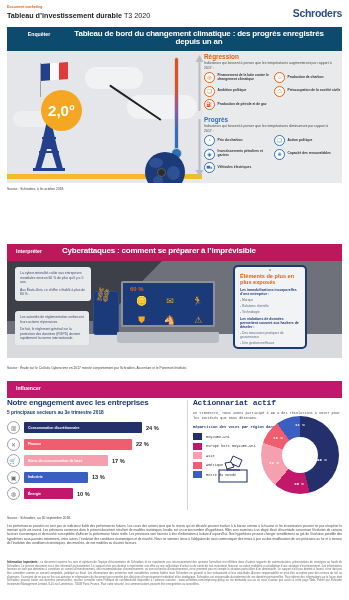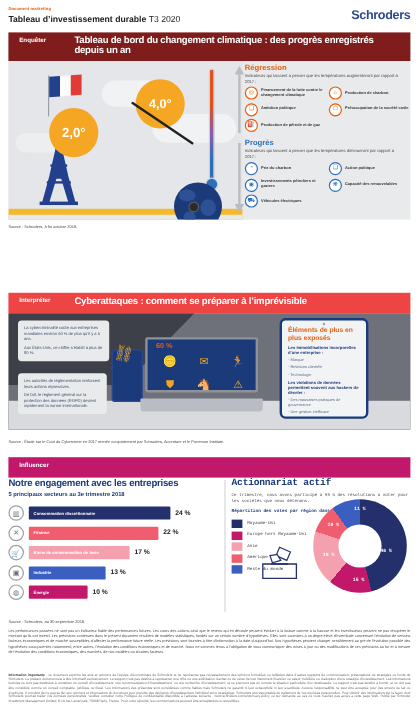--- a/index.html
+++ b/index.html
@@ -11,22 +11,22 @@
   .doc-kicker{font-size:3.4px;color:#e2600d;font-weight:bold;letter-spacing:.1px;}
   .doc-title{font-size:7.2px;font-weight:bold;color:#222;margin-top:1.5px;}
   .doc-title .light{font-weight:normal;}
   .brand{position:absolute;right:0;top:2px;font-size:10.5px;font-weight:bold;color:#2f4b8f;letter-spacing:-.3px;}
 
   
   .banner{position:absolute;left:7px;width:335px;display:flex;align-items:flex-start;box-sizing:border-box;}
   .banner .tag{font-size:5.2px;font-weight:bold;color:#fff;padding:4px 0 0 9px;width:46px;flex:0 0 46px;}
   .banner .headline{font-size:8px;font-weight:bold;color:#fff;padding:3px 6px 3px 0;line-height:1.05;letter-spacing:-.2px;}
 
-  .sec1-banner{top:27px;height:24px;background:#7f1d1d;}
-  .sec2-banner{top:244px;height:17px;background:#ef4444;}
+  .sec1-banner{top:27px;height:24px;background:#0c4a6e;text-align:center;}
+  .sec2-banner{top:244px;height:17px;background:#be185d;}
   .sec2-banner .tag{color:#fff;padding-top:4px;}
   .sec3-banner{top:381px;height:17px;background:#c2186c;}
 
   
   .sec1{position:absolute;left:7px;top:51px;width:335px;height:132px;background:#e9eaec;overflow:hidden;}
   .sky{position:absolute;left:0;top:0;width:195px;height:132px;background:#e5e6e9;}
   .cloud{position:absolute;background:#f1f2f4;border-radius:40px;}
   .ground{position:absolute;left:0;bottom:0;width:195px;height:9px;background:#f5b92e;}
   .ground2{position:absolute;left:0;bottom:0;width:195px;height:4px;background:#e8e9eb;}
 
@@ -38,21 +38,21 @@
   .fb{width:9px;background:#23408f;}
   .fw{width:9px;background:#fbfbfb;}
   .fr{width:9px;background:#e03b36;}
 
   
   .eiffel{position:absolute;left:22px;top:56px;width:40px;height:64px;}
 
   
   .circ{position:absolute;border-radius:50%;background:#f5a623;display:flex;align-items:center;justify-content:center;
         color:#fff;font-weight:bold;}
-  .c20{left:34px;top:39px;width:41px;height:41px;font-size:11px;}
+  .c20{left:34px;top:39px;width:41px;height:41px;font-size:15px;}
   .c40{left:106px;top:15px;width:41px;height:41px;font-size:10.5px;}
 
   .blk{position:absolute;color:#1b3a7a;}
   .blk h4{margin:0;font-size:7.2px;line-height:1.12;font-weight:bold;letter-spacing:-.2px;}
   .blk p{margin:2px 0 0 0;font-size:4.1px;line-height:1.33;color:#3a4a66;}
   .b-paris{left:36px;top:81px;width:58px;}
   .b-board{left:92px;top:58px;width:52px;}
 
   
   .thermo{position:absolute;left:163px;top:6px;width:12px;height:116px;}
@@ -205,21 +205,20 @@
     </div>
 
     <svg class="eiffel" viewBox="0 0 40 64">
       <path d="M19 0 L21 0 L23 18 L28 40 L34 62 L28 62 L22 42 L18 42 L12 62 L6 62 L12 40 L17 18 Z" fill="#23408f"></path>
       <rect x="13" y="30" width="14" height="2" fill="#23408f"></rect>
       <rect x="10" y="44" width="20" height="2" fill="#23408f"></rect>
       <rect x="4" y="61" width="32" height="3" fill="#23408f"></rect>
     </svg>
 
     <div class="circ c20">2,0°</div>
-    <div class="circ c40">4,0°</div>
 
 
 
     <div class="thermo">
       <div class="th-tube"></div>
         <div class="th-bulb"></div>
     </div>
 
     <div class="needle"></div>
     <div class="globe">

